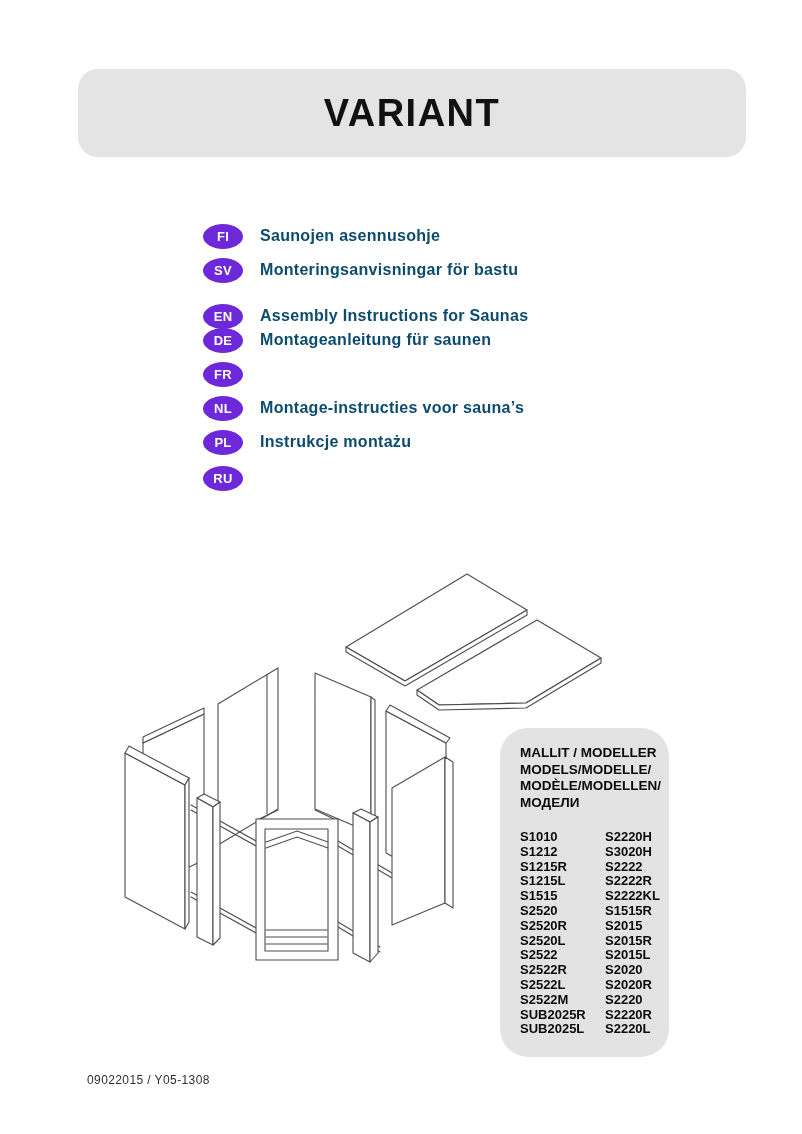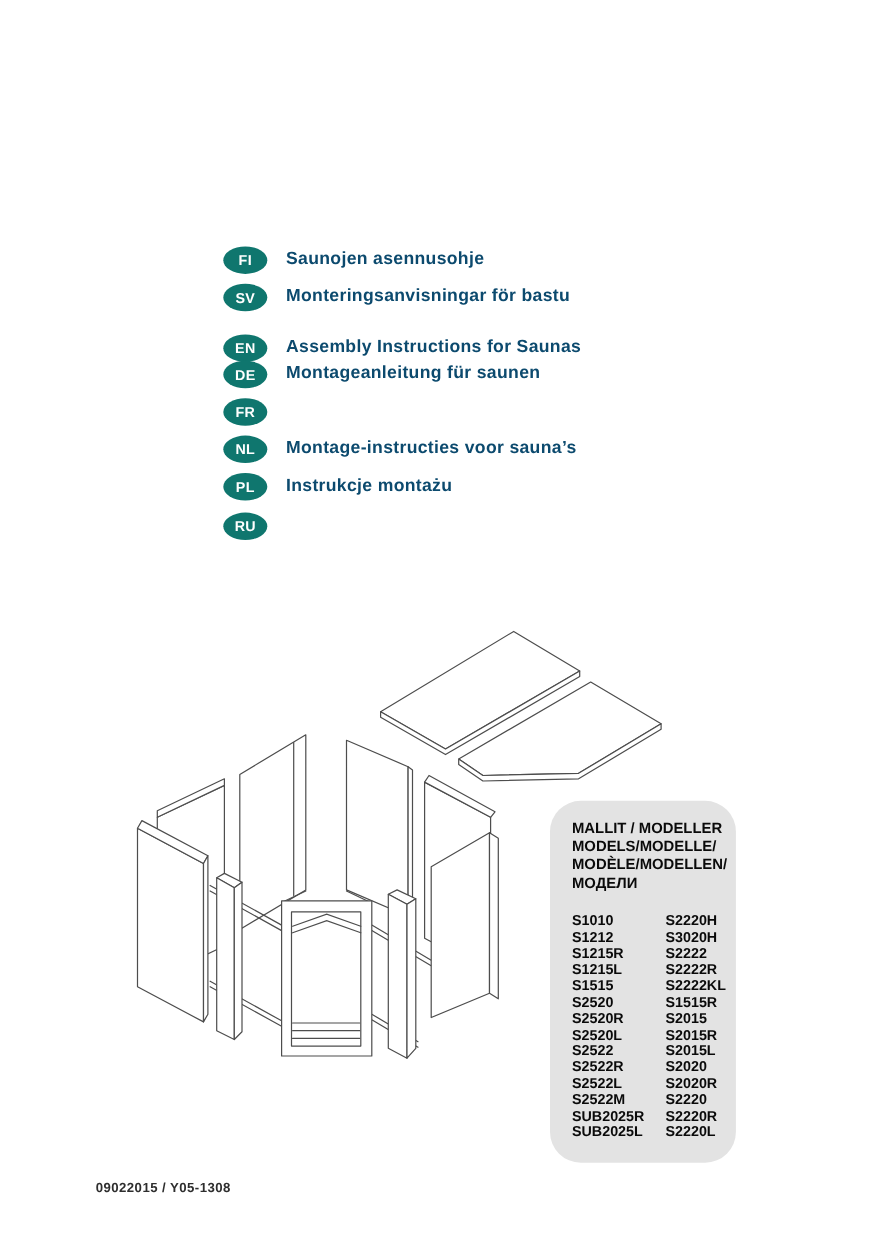--- a/index.html
+++ b/index.html
@@ -13,21 +13,21 @@
     background:#e4e4e4;border-radius:20px;
     display:flex;align-items:center;justify-content:center;
   }
   .title-bar h1{
     margin:0;font-size:38px;font-weight:bold;letter-spacing:1.5px;color:#111;
   }
   
   .lang-list{position:absolute;left:203px;top:219px;width:480px;}
   .lang-row{position:absolute;left:0;height:34px;display:flex;align-items:center;}
   .lang-badge{
-    width:40px;height:25px;background:#0f766e;border-radius:50%;
+    width:40px;height:25px;background:#6d28d9;border-radius:50%;
     display:flex;align-items:center;justify-content:center;flex:0 0 40px;
   }
   .lang-badge span{color:#fff;font-weight:bold;font-size:13px;letter-spacing:0.3px;}
   .lang-label{
     margin-left:17px;font-weight:bold;font-size:16px;letter-spacing:0.3px;
     white-space:nowrap;color:#0c4a6e;
   }
   
   #diagram{position:absolute;left:0;top:0;width:802px;height:1134px;}
   #diagram polygon,#diagram rect{fill:#ffffff;stroke:#4d4d4d;stroke-width:1.1;stroke-linejoin:round;}
@@ -42,28 +42,31 @@
     font-weight:bold;font-size:13.5px;line-height:16.5px;color:#0a0a0a;white-space:nowrap;
   }
   .models-grid{margin-top:19px;}
   .model-row{display:flex;}
   .model-cell{
     font-weight:bold;font-size:13px;line-height:14.8px;color:#0a0a0a;white-space:nowrap;
   }
   .model-cell.c1{width:85px;flex:0 0 85px;}
   
   .footer-code{
-    position:absolute;left:87px;top:1073px;font-size:12px;color:#2e2e2e;letter-spacing:0.4px;font-weight:bold;
+    position:absolute;left:87px;top:1073px;font-size:12px;color:#2e2e2e;letter-spacing:0.4px;
   }
 </style>
 </head>
 <body>
 
 <div id="page">
 
+  <div class="title-bar">
+    <h1>VARIANT</h1>
+  </div>
 
   <div class="lang-list">
     <div class="lang-row" style="top:0px">
       <div class="lang-badge">
           <span>FI</span>
         </div>
       <div class="lang-label">Saunojen asennusohje</div>
     </div>
     <div class="lang-row" style="top:34px">
       <div class="lang-badge">

